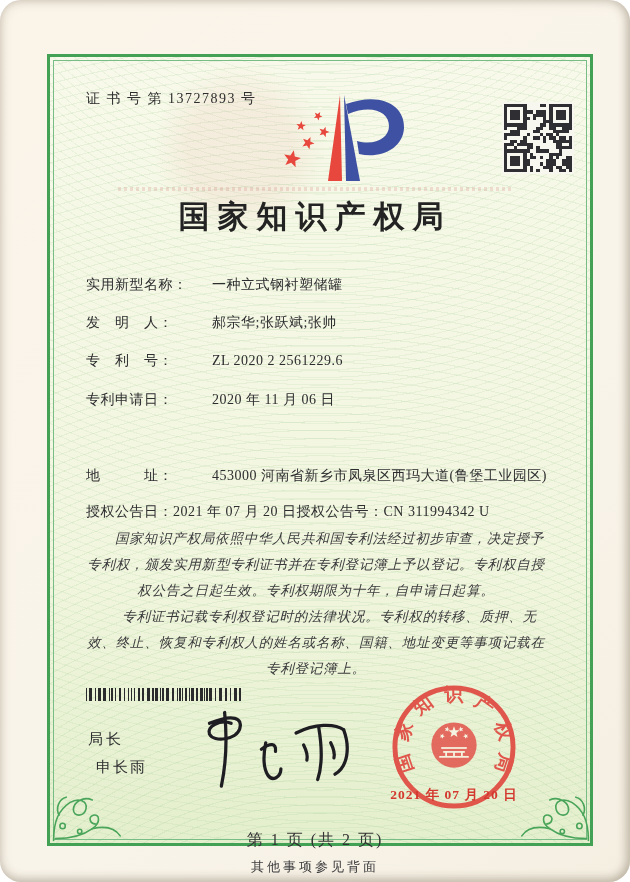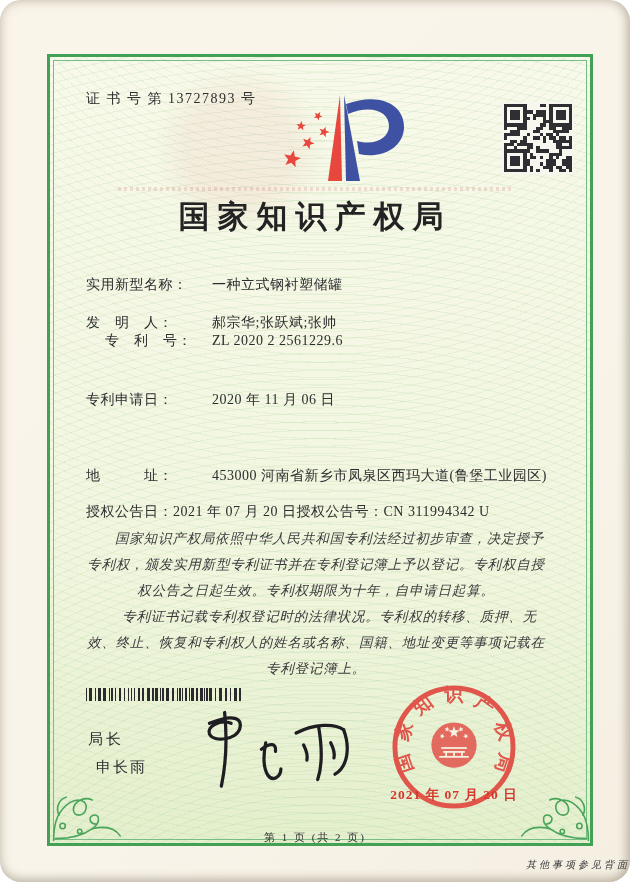--- a/index.html
+++ b/index.html
@@ -35,22 +35,22 @@
   .paras{left:84px;top:526px;width:464px;text-align:center;}
   .paras p{margin:0;font-size:13.5px;line-height:26px;text-indent:2em;letter-spacing:.8px;
     font-style:italic;color:#3a3a3c;}
   .barcode{left:86px;top:688px;width:158px;height:13px;display:flex;align-items:stretch;}
   .barcode span{display:block;height:100%;}
   .signer-title{left:88px;top:730px;font-size:15px;letter-spacing:3px;color:#2d2d2f;}
   .signer-name{left:88px;top:758px;font-size:15px;letter-spacing:2px;color:#2d2d2f;margin-left:8px;}
   .signature{left:170px;top:706px;}
   .seal{left:390px;top:683px;opacity:.93;}
   .seal-date{left:378px;top:786px;width:152px;text-align:center;font-size:13.5px;letter-spacing:1px;color:#d4392f;font-weight:600;}
-  .page-indicator{left:0;top:830px;width:100%;text-align:center;font-size:11px;letter-spacing:2px;color:#333;}
-  .back-note{left:0;top:858px;width:100%;text-align:right;font-size:10px;letter-spacing:3px;font-style:italic;color:#3a3a3c;}
+  .page-indicator{left:0;top:830px;width:100%;text-align:center;font-size:16px;letter-spacing:2px;color:#333;}
+  .back-note{left:0;top:858px;width:100%;text-align:center;font-size:13px;letter-spacing:3px;color:#3a3a3c;}
   .qr{left:502px;top:102px;width:72px;height:72px;background:#f7f7f0;padding:2px;box-sizing:border-box;
     display:grid;grid-template-columns:repeat(21,1fr);grid-template-rows:repeat(21,1fr);}
   .qr i{display:block;}
   .qr i.d{background:#2e2e33;}
   .logo{left:272px;top:88px;}
 </style>
 </head>
 <body>
 
 <div class="page">
@@ -540,21 +540,21 @@
 
   <div class="z microtext"></div>
   <div class="z title">国家知识产权局</div>
 
   <div class="z row" style="top:276px;">
     <span class="lab">实用新型名称：</span><span class="val">一种立式钢衬塑储罐</span>
   </div>
   <div class="z row" style="top:314px;">
     <span class="lab">发　明　人：</span><span class="val">郝宗华;张跃斌;张帅</span>
   </div>
-  <div class="z row" style="top:332px;text-align:right;">
+  <div class="z row" style="top:352px;">
     <span class="lab">专　利　号：</span><span class="val">ZL 2020 2 2561229.6</span>
   </div>
   <div class="z row" style="top:391px;">
     <span class="lab">专利申请日：</span><span class="val">2020 年 11 月 06 日</span>
   </div>
   <div class="z row" style="top:467px;">
     <span class="lab">地　　　址：</span><span class="val">453000 河南省新乡市凤泉区西玛大道(鲁堡工业园区)</span>
   </div>
   <div class="z row grant" style="top:503px;">
     <span>授权公告日：</span><span>2021 年 07 月 20 日</span><span class="lab2">授权公告号：</span><span>CN 311994342 U</span>

